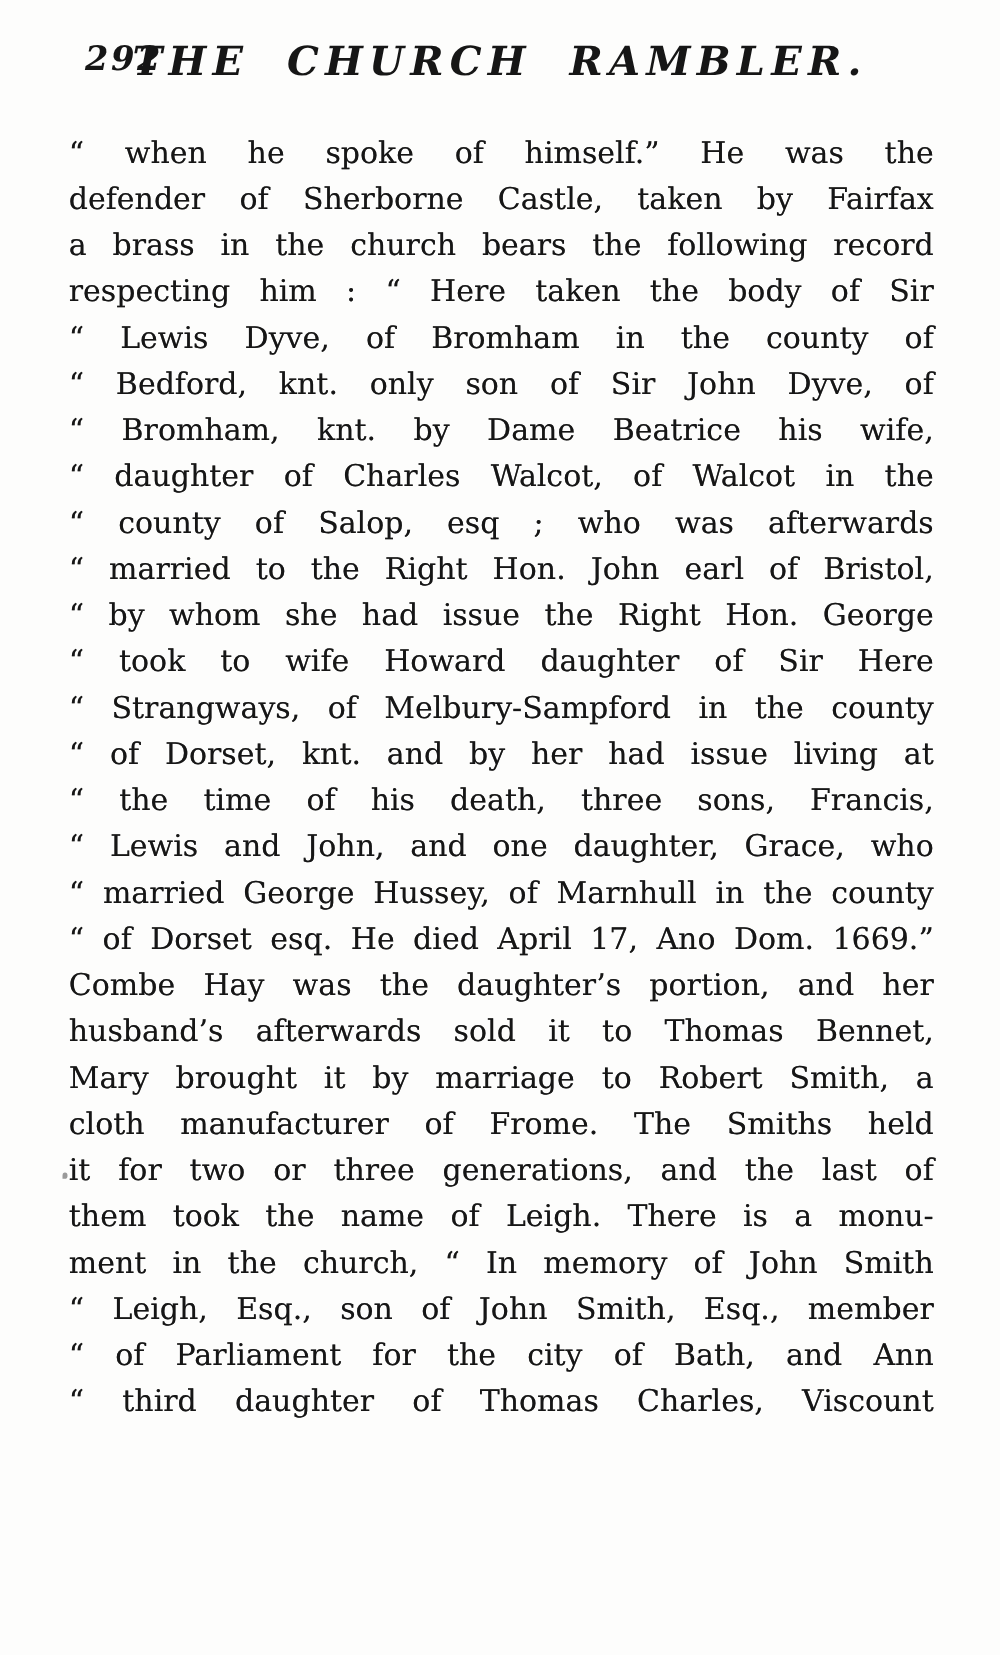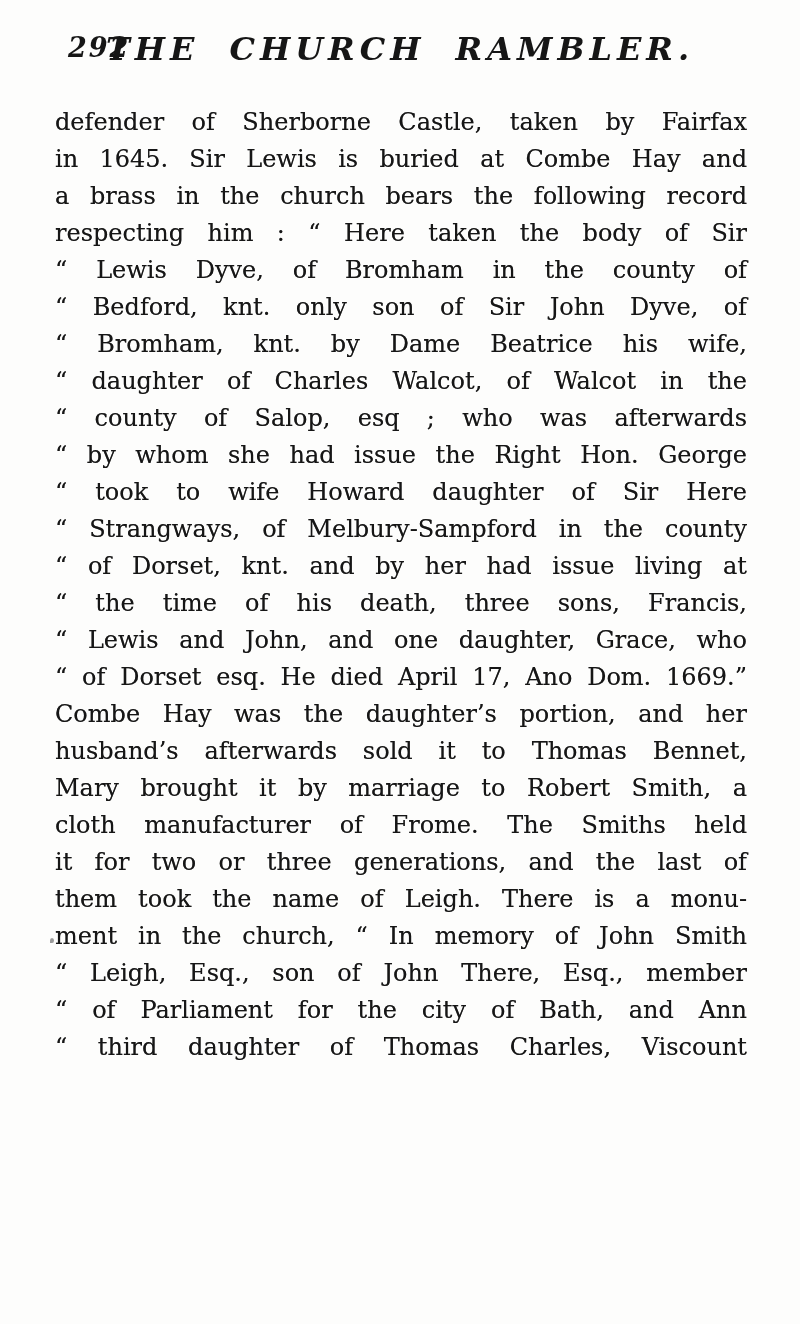--- a/index.html
+++ b/index.html
@@ -66,43 +66,45 @@
 <body>
 
 <div class="page">
 
   <header class="running-head">
     <span class="pagenum">292</span>
     <span class="running-title">THE CHURCH RAMBLER.</span>
   </header>
 
   <main class="body-text">
+    <div class="line">“ when he spoke of himself.”  He was the</div>
     <div class="line">defender of Sherborne Castle, taken by Fairfax</div>
-    <div class="line">in 1645.  Sir Lewis is buried at Combe Hay and</div>
     <div class="line">a brass in the church bears the following record</div>
     <div class="line">respecting him : “ Here taken the body of Sir</div>
     <div class="line">“ Lewis Dyve, of Bromham in the county of</div>
     <div class="line">“ Bedford, knt. only son of Sir John Dyve, of</div>
     <div class="line">“ Bromham, knt. by Dame Beatrice his wife,</div>
     <div class="line">“ daughter of Charles Walcot, of Walcot in the</div>
     <div class="line">“ county of Salop, esq ; who was afterwards</div>
+    <div class="line">“ married to the Right Hon. John earl of Bristol,</div>
     <div class="line">“ by whom she had issue the Right Hon. George</div>
     <div class="line">“ took to wife Howard daughter of Sir Here</div>
     <div class="line">“ Strangways, of Melbury-Sampford in the county</div>
     <div class="line">“ of Dorset, knt. and by her had issue living at</div>
     <div class="line">“ the time of his death, three sons, Francis,</div>
     <div class="line">“ Lewis and John, and one daughter, Grace, who</div>
+    <div class="line">“ married George Hussey, of Marnhull in the county</div>
     <div class="line">“ of Dorset esq.  He died April 17, Ano Dom. 1669.”</div>
     <div class="line">Combe Hay was the daughter’s portion, and her</div>
     <div class="line">husband’s afterwards sold it to Thomas Bennet,</div>
     <div class="line">Mary brought it by marriage to Robert Smith, a</div>
     <div class="line">cloth manufacturer of Frome.  The Smiths held</div>
     <div class="line">it for two or three generations, and the last of</div>
     <div class="line">them took the name of Leigh.  There is a monu-</div>
     <div class="line">ment in the church, “ In memory of John Smith</div>
-    <div class="line">“ Leigh, Esq., son of John There, Esq., member</div>
+    <div class="line">“ Leigh, Esq., son of John Smith, Esq., member</div>
     <div class="line">“ of Parliament for the city of Bath, and Ann</div>
     <div class="line">“ third daughter of Thomas Charles, Viscount</div>
   </main>
 
   <span class="speck"></span>
 
 </div>
 
 </body></html>

